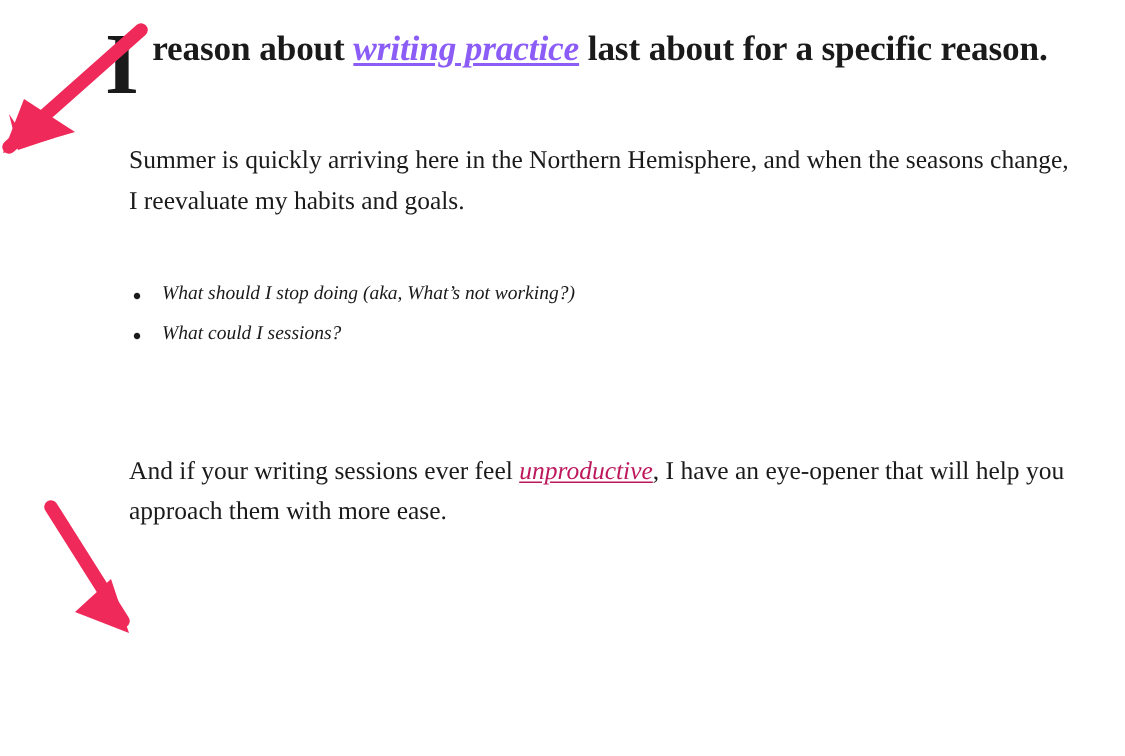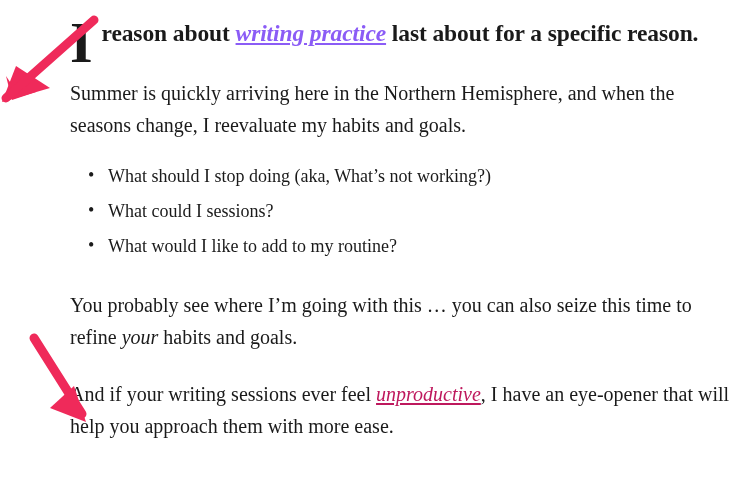--- a/index.html
+++ b/index.html
@@ -45,41 +45,42 @@
     font-family: "Liberation Serif", serif;
   }
   .lead a {
     color: #8b5cf6;
     font-style: italic;
     text-decoration: underline;
     text-underline-offset: 2px;
     font-weight: 700;
   }
   p.body-text {
-    font-size: 20px;
+    font-size: 17px;
     line-height: 1.62;
-    margin: 0;
+    margin: 16px;
     color: #1a1a1a;
   }
   .sp-1 { height: 27px; }
   .sp-2 { height: 20px; }
   .sp-3 { height: 22px; }
   .sp-4 { height: 24px; }
 
   ul.bullets {
     margin: 0;
     padding-left: 38px;
     list-style: none;
   }
   ul.bullets li {
-    font-size: 18px;
+    font-size: 13px;
     line-height: 1.62;
     position: relative;
     padding-left: 0;
     margin: 0 0 6px 0;
+    font-style: italic;
   }
   ul.bullets li::before {
     content: "\2022";
     position: absolute;
     left: -20px;
     top: -1px;
     font-size: 18px;
     color: #1a1a1a;
   }
   p.body-text a {
@@ -110,28 +111,24 @@
 
     <div class="sp-1"></div>
 
     <p class="body-text">Summer is quickly arriving here in the Northern Hemisphere, and when the seasons change, I reevaluate my habits and goals.</p>
 
     <div class="sp-2"></div>
 
     <ul class="bullets">
       <li>What should I stop doing (aka, What’s not working?)</li>
       <li>What could I sessions?</li>
-      <li>What would I like to add to my routine?</li>
     </ul>
 
     <div class="sp-3"></div>
 
-    <p class="body-text">
-      <span>You probably see where I’m going with this … you can also seize this time to refine </span><em>your</em><span> habits and goals.</span>
-    </p>
 
     <div class="sp-4"></div>
 
     <p class="body-text">
       <span>And if your writing sessions ever feel </span><a href="#">unproductive</a><span>, I have an eye-opener that will help you approach them with more ease.</span>
     </p>
 
   </div>
 
   <svg class="arrow arrow-1" width="105" height="90" viewBox="0 0 105 90">

